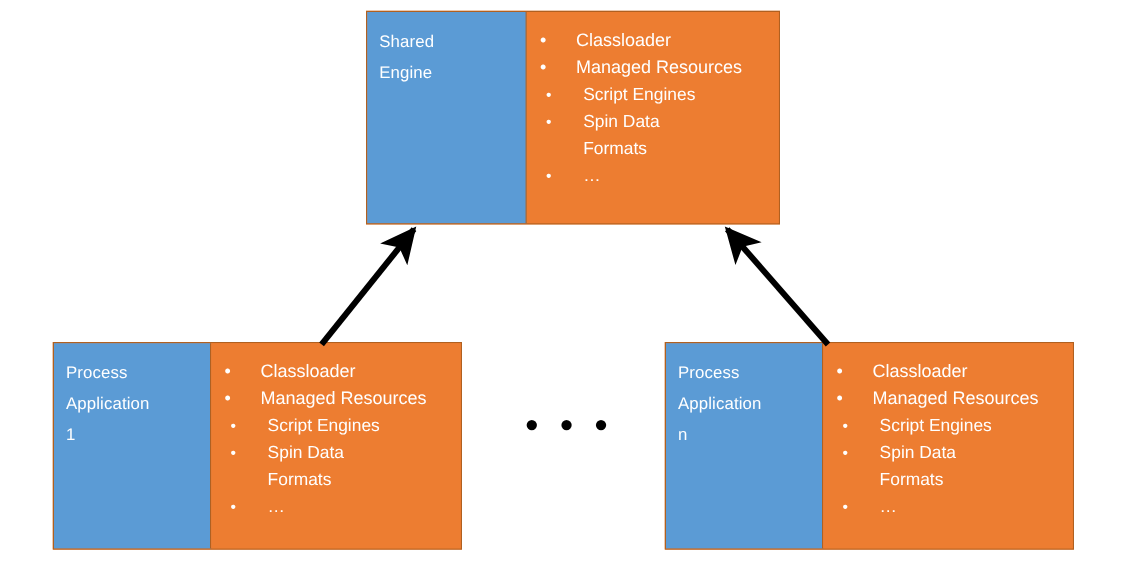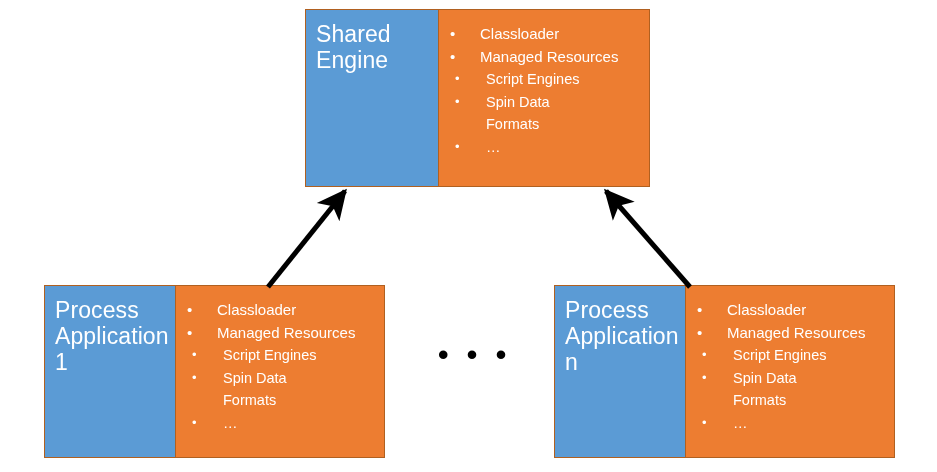--- a/index.html
+++ b/index.html
@@ -29,21 +29,21 @@
   .node .title-pane {
     background: #5B9BD5;
     box-sizing: border-box;
     flex: 0 0 auto;
     display: flex;
     align-items: flex-start;
     border-right: 1px solid #b06020;
   }
   .node .title-text {
     color: #ffffff;
-    font-size: 23px;
+    font-size: 14px;
     line-height: 26px;
     padding: 11px 0 0 10px;
     white-space: pre-line;
     letter-spacing: 0.1px;
   }
   .node .detail-pane {
     background: #ED7D31;
     flex: 1 1 auto;
     box-sizing: border-box;
     padding: 12px 6px 0 0;

